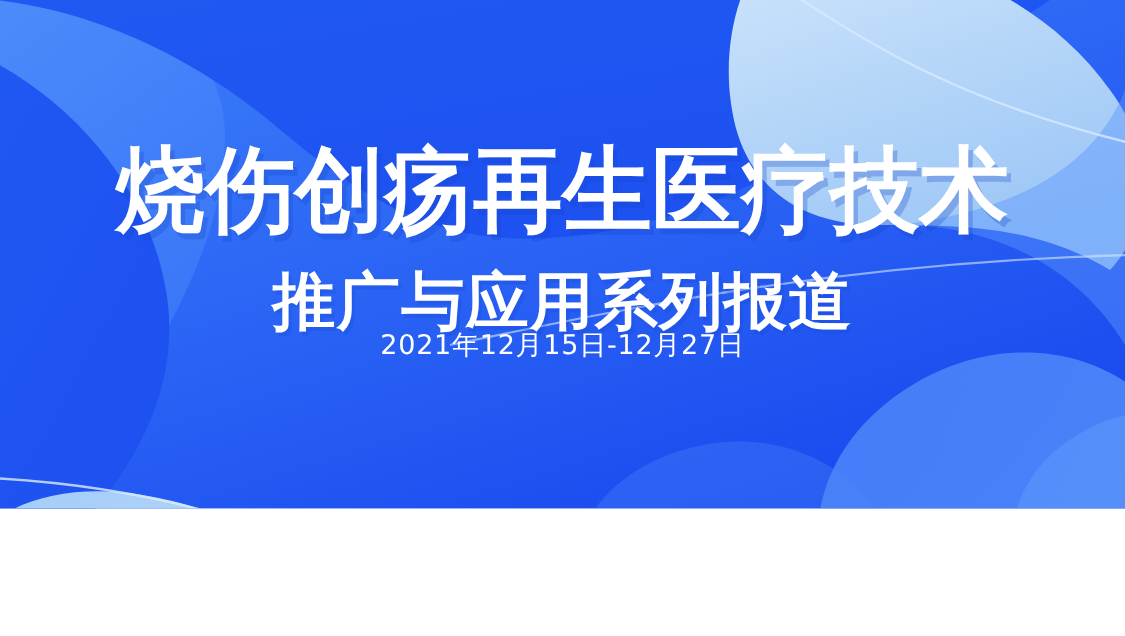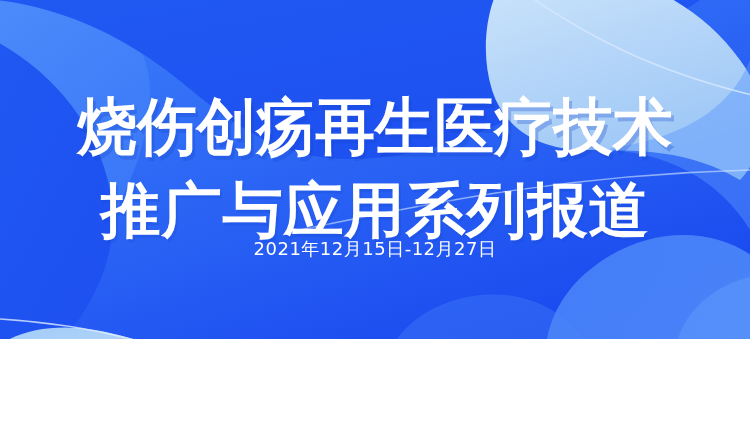--- a/index.html
+++ b/index.html
@@ -37,21 +37,21 @@
     line-height: 1;
     font-weight: 700;
     color: #ffffff;
     letter-spacing: 0px;
     white-space: nowrap;
     text-shadow: 3px 4px 0 rgba(20, 70, 200, 0.28);
     transform: scaleX(0.96);
   }
   .subtitle {
     margin-top: 22px;
-    font-size: 60px;
+    font-size: 42px;
     line-height: 1;
     font-weight: 700;
     color: #ffffff;
     white-space: nowrap;
     text-shadow: 2px 3px 0 rgba(20, 70, 200, 0.22);
     letter-spacing: 1px;
   }
   .date {
     font-size: 18px;
     line-height: 1;

